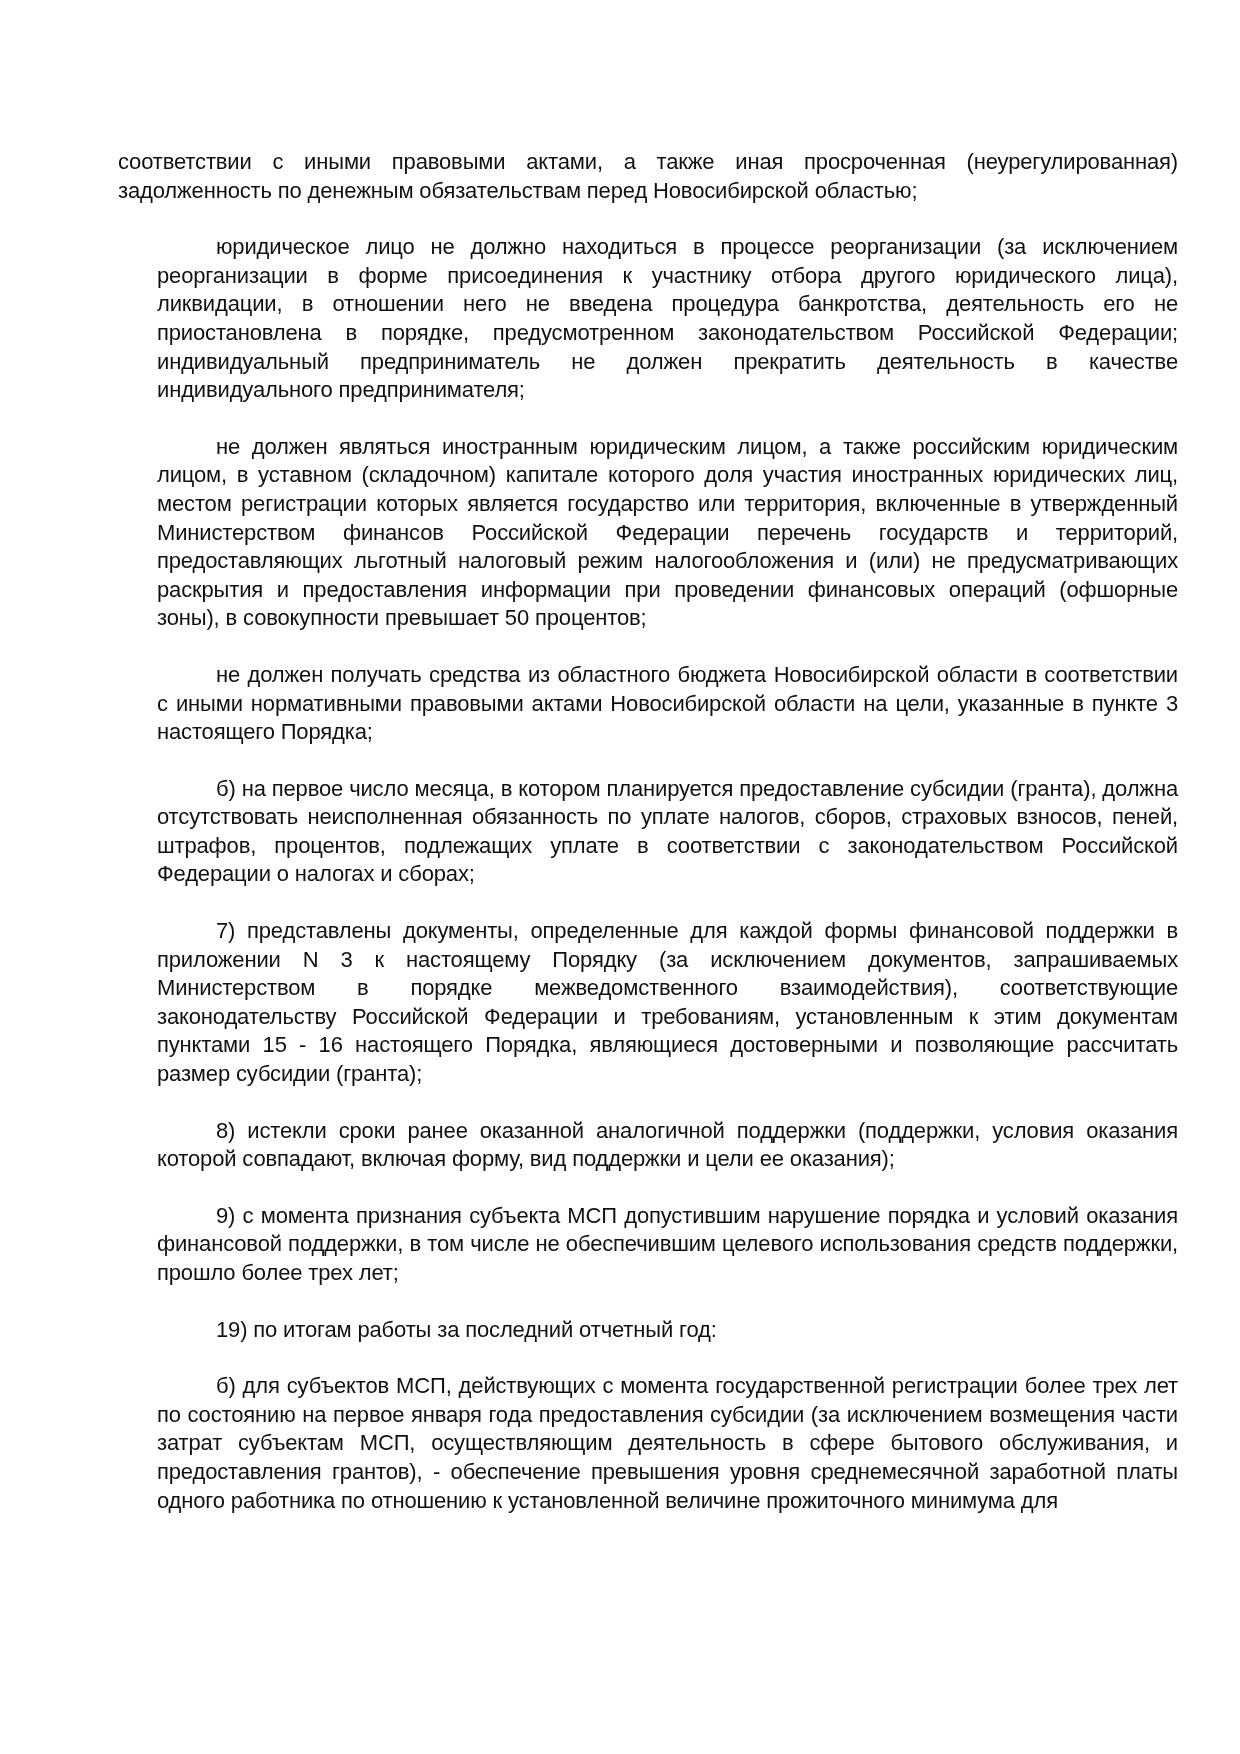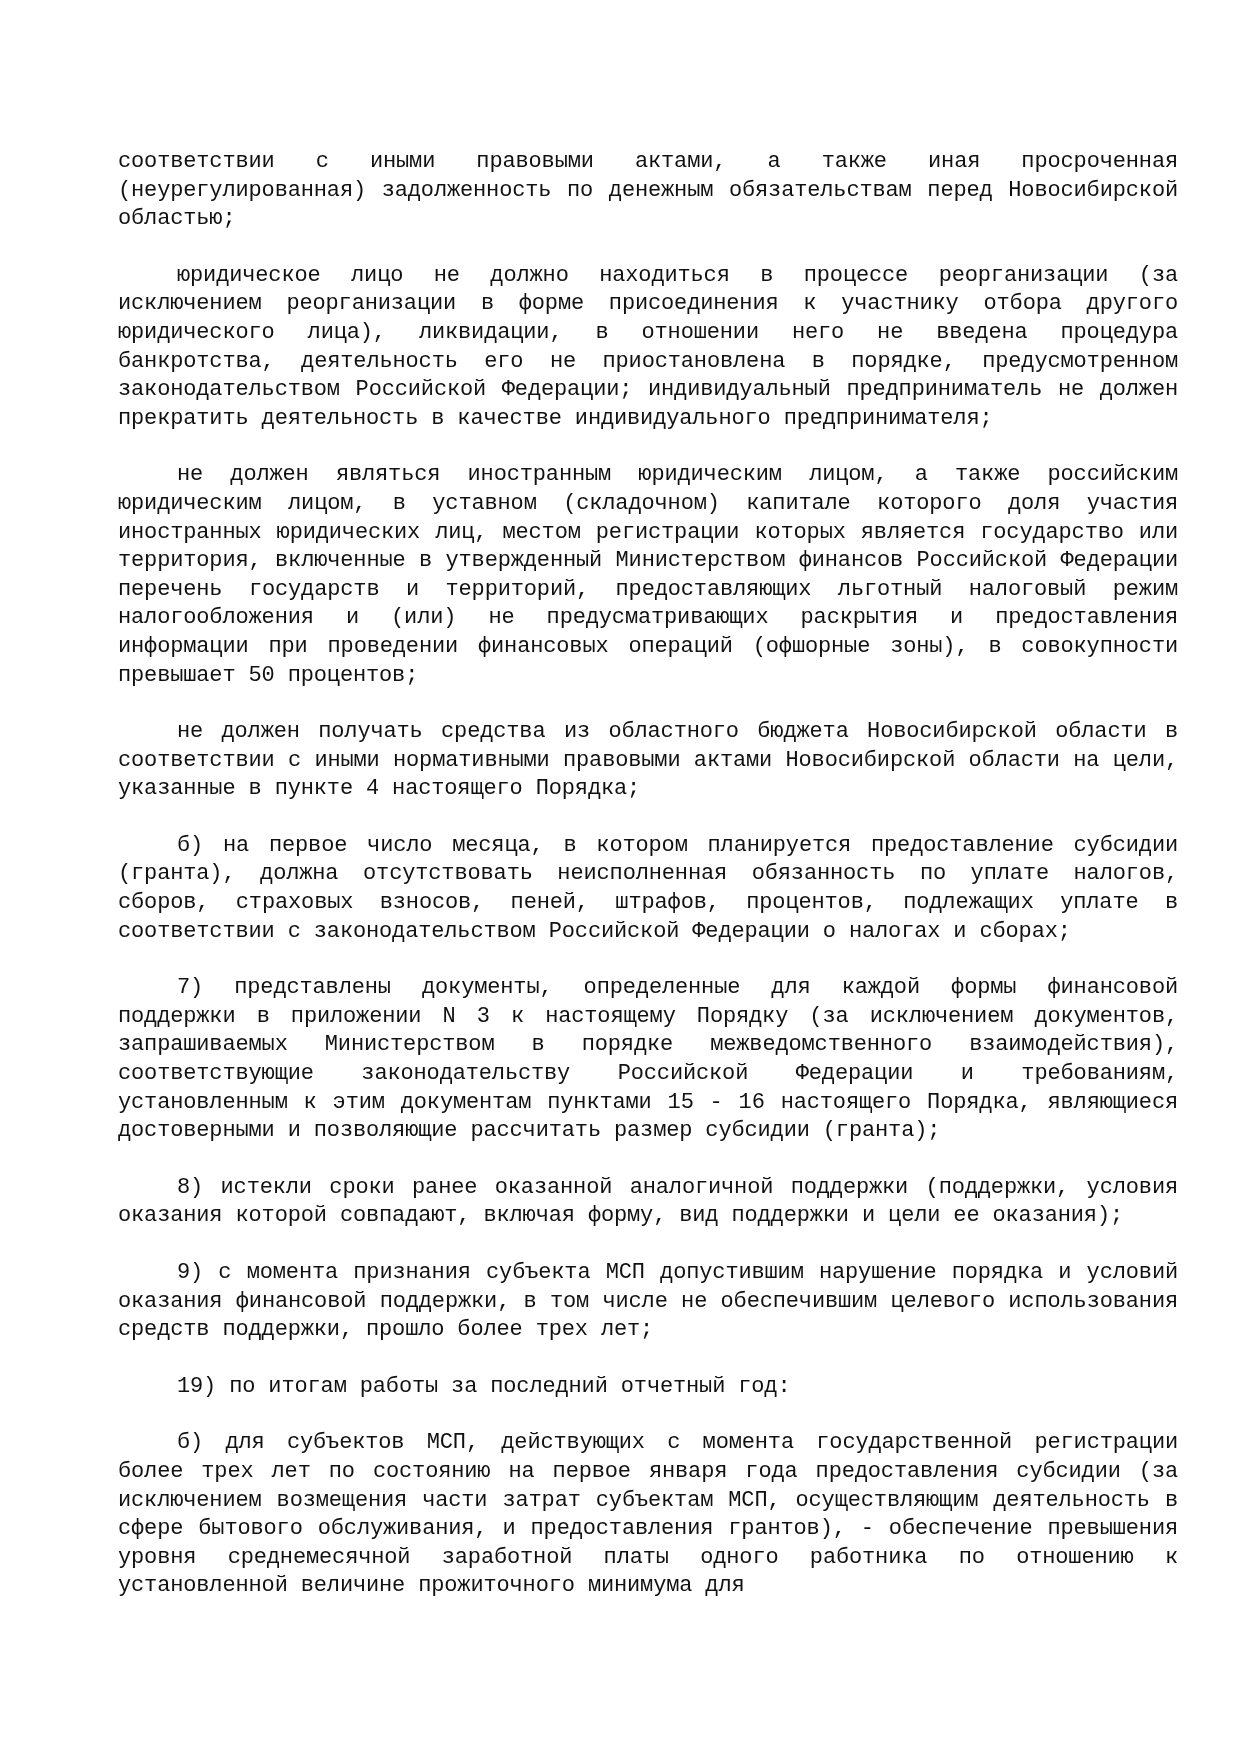--- a/index.html
+++ b/index.html
@@ -11,42 +11,43 @@
       width: 1240px;
       height: 1754px;
       position: relative;
       overflow: hidden;
     }
     .page {
       position: absolute;
       left: 118px;
       top: 148px;
       width: 1060px;
-      font-family: Liberation Mono, monospace;
+      font-family: Liberation Sans, sans-serif;
       font-size: 22px;
       line-height: 28.6px;
       color: #111111;
     }
     .para {
       margin: 0 0 28px 0;
       text-align: justify;
       text-indent: 0;
       letter-spacing: -0.15px;
     }
     .para.indent {
       text-indent: 59px;
+      margin-left: 39px;
     }
   </style>
 </head>
 <body>
 
 <div class="page">
   <p class="para">соответствии с иными правовыми актами, а также иная просроченная (неурегулированная) задолженность по денежным обязательствам перед Новосибирской областью;</p>
   <p class="para indent">юридическое лицо не должно находиться в процессе реорганизации (за исключением реорганизации в форме присоединения к участнику отбора другого юридического лица), ликвидации, в отношении него не введена процедура банкротства, деятельность его не приостановлена в порядке, предусмотренном законодательством Российской Федерации; индивидуальный предприниматель не должен прекратить деятельность в качестве индивидуального предпринимателя;</p>
   <p class="para indent">не должен являться иностранным юридическим лицом, а также российским юридическим лицом, в уставном (складочном) капитале которого доля участия иностранных юридических лиц, местом регистрации которых является государство или территория, включенные в утвержденный Министерством финансов Российской Федерации перечень государств и территорий, предоставляющих льготный налоговый режим налогообложения и (или) не предусматривающих раскрытия и предоставления информации при проведении финансовых операций (офшорные зоны), в совокупности превышает 50 процентов;</p>
-  <p class="para indent">не должен получать средства из областного бюджета Новосибирской области в соответствии с иными нормативными правовыми актами Новосибирской области на цели, указанные в пункте 4 настоящего Порядка;</p>
+  <p class="para indent">не должен получать средства из областного бюджета Новосибирской области в соответствии с иными нормативными правовыми актами Новосибирской области на цели, указанные в пункте 3 настоящего Порядка;</p>
   <p class="para indent">б) на первое число месяца, в котором планируется предоставление субсидии (гранта), должна отсутствовать неисполненная обязанность по уплате налогов, сборов, страховых взносов, пеней, штрафов, процентов, подлежащих уплате в соответствии с законодательством Российской Федерации о налогах и сборах;</p>
   <p class="para indent">7) представлены документы, определенные для каждой формы финансовой поддержки в приложении N 3 к настоящему Порядку (за исключением документов, запрашиваемых Министерством в порядке межведомственного взаимодействия), соответствующие законодательству Российской Федерации и требованиям, установленным к этим документам пунктами 15 - 16 настоящего Порядка, являющиеся достоверными и позволяющие рассчитать размер субсидии (гранта);</p>
   <p class="para indent">8) истекли сроки ранее оказанной аналогичной поддержки (поддержки, условия оказания которой совпадают, включая форму, вид поддержки и цели ее оказания);</p>
   <p class="para indent">9) с момента признания субъекта МСП допустившим нарушение порядка и условий оказания финансовой поддержки, в том числе не обеспечившим целевого использования средств поддержки, прошло более трех лет;</p>
   <p class="para indent">19) по итогам работы за последний отчетный год:</p>
   <p class="para indent">б) для субъектов МСП, действующих с момента государственной регистрации более трех лет по состоянию на первое января года предоставления субсидии (за исключением возмещения части затрат субъектам МСП, осуществляющим деятельность в сфере бытового обслуживания, и предоставления грантов), - обеспечение превышения уровня среднемесячной заработной платы одного работника по отношению к установленной величине прожиточного минимума для</p>
 </div>
 
 </body></html>

